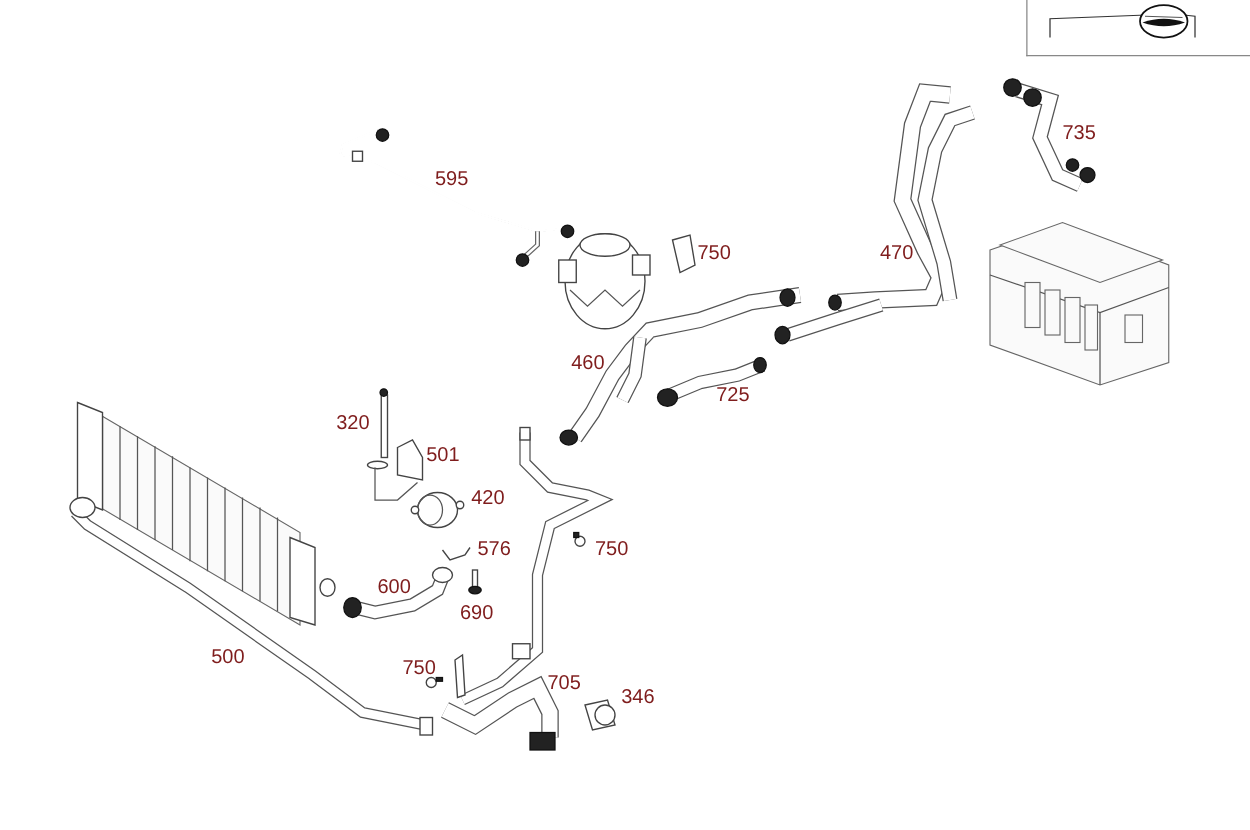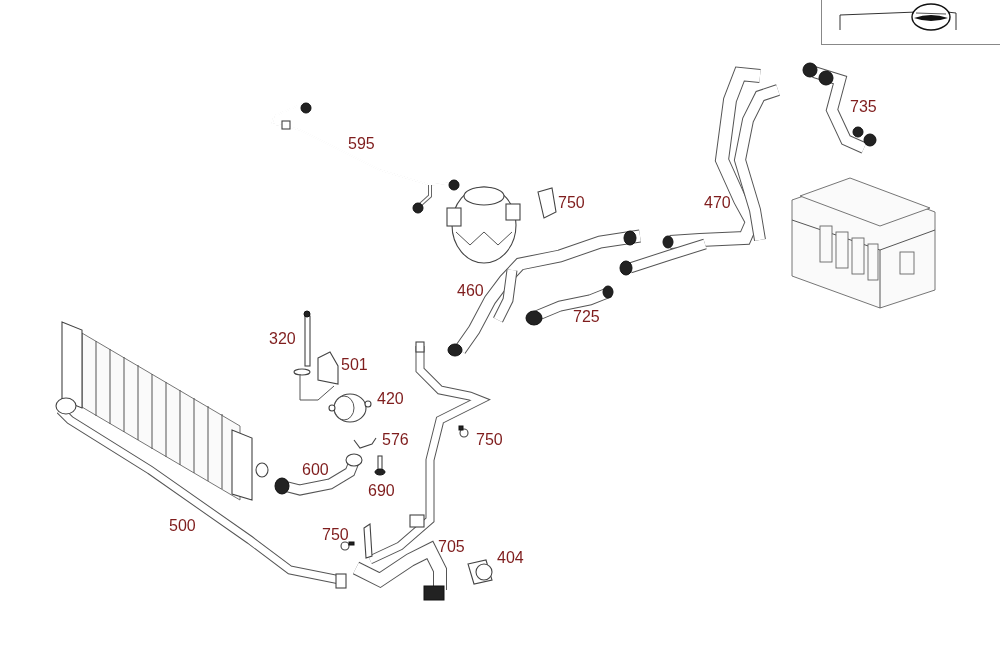--- a/index.html
+++ b/index.html
@@ -168,21 +168,21 @@
 <span class="lbl" style="left:269px;top:331px">320</span>
 <span class="lbl" style="left:341px;top:357px">501</span>
 <span class="lbl" style="left:377px;top:391px">420</span>
 <span class="lbl" style="left:382px;top:432px">576</span>
 <span class="lbl" style="left:476px;top:432px">750</span>
 <span class="lbl" style="left:302px;top:462px">600</span>
 <span class="lbl" style="left:368px;top:483px">690</span>
 <span class="lbl" style="left:169px;top:518px">500</span>
 <span class="lbl" style="left:438px;top:539px">705</span>
 <span class="lbl" style="left:322px;top:527px">750</span>
-<span class="lbl" style="left:497px;top:550px">404</span>
+<span class="lbl" style="left:497px;top:550px">346</span>
 
 <div class="thumb">
   <svg width="180" height="45">
     <path d="M18,31 L18,16 L95,13" fill="none" stroke="#333" stroke-width="1"></path>
     <path d="M125,13 L134,14 L134,31" fill="none" stroke="#333" stroke-width="1"></path>
     <ellipse cx="109" cy="18" rx="19" ry="13" fill="#fff" stroke="#111" stroke-width="1.4"></ellipse>
     <path d="M92,19 Q109,13 126,19 Q109,25 92,19 Z" fill="#111"></path>
     <path d="M94,14 L124,15" stroke="#555" stroke-width="1"></path>
   </svg>
 </div>

